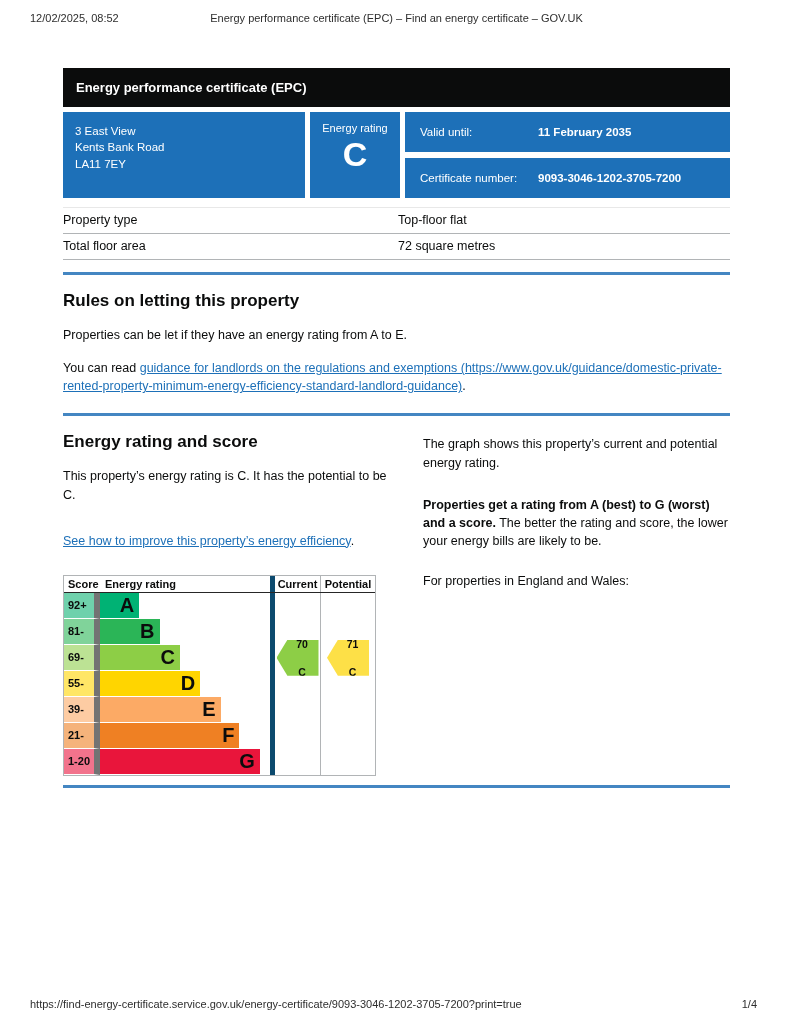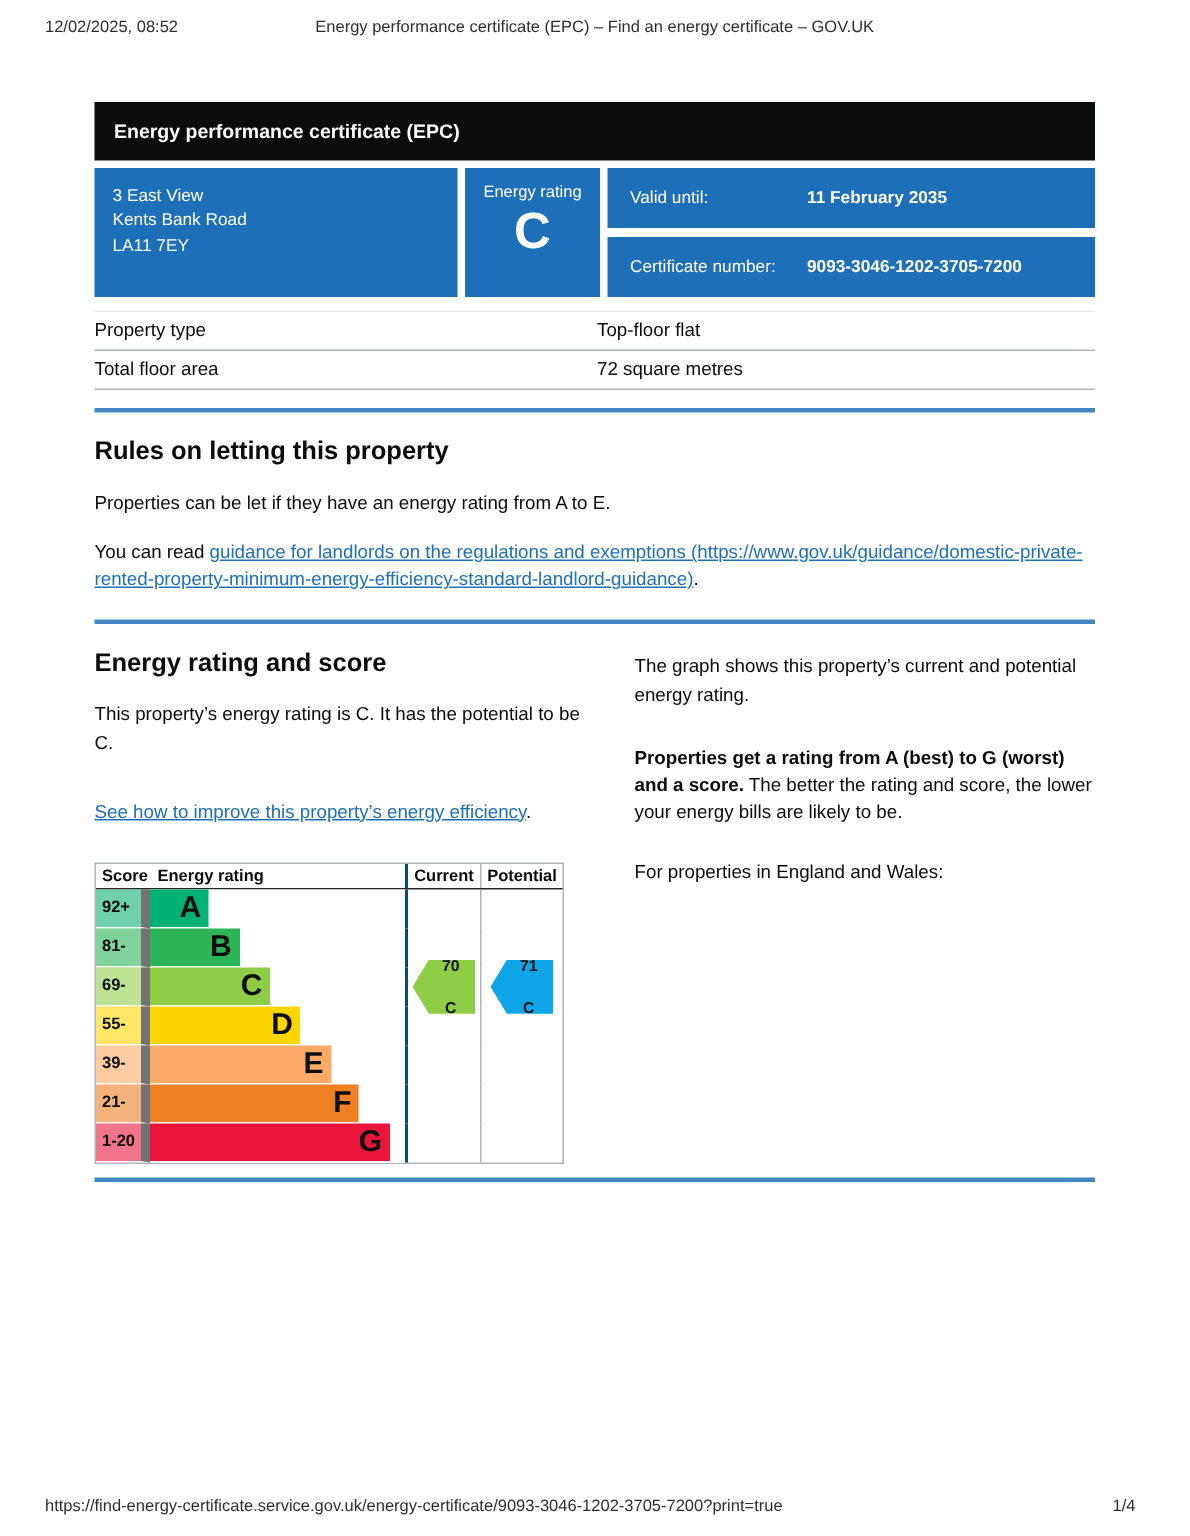--- a/index.html
+++ b/index.html
@@ -60,21 +60,21 @@
   .col-right .p3 { margin-top: 22px; }
   .col-right .p4 { margin-top: 14px; }
 
   
   .epc-chart { width: 313px; margin-top: 25px; border: 1px solid #b1b4b6; font-size: 11px; }
   .chart-row { display: flex; height: 26px; }
   .chart-header-row { height: 17px; border-bottom: 1px solid #262626; font-weight: 700; }
   .cell { height: 100%; }
   .c-score { width: 36px; padding-left: 4px; }
   .c-band  { width: 170px; }
-  .c-cur   { width: 50px; border-left: 2px solid #0c4a6e; }
+  .c-cur   { width: 50px; border-left: 5px solid #0c4a6e; }
   .c-pot   { width: 55px; border-left: 1px solid #b1b4b6; }
   .chart-header-row .cell { line-height: 16px; }
   .chart-header-row .c-band { padding-left: 5px; }
   .chart-header-row .c-cur, .chart-header-row .c-pot { text-align: center; }
   .band-score { font-weight: 700; line-height: 25px; border-right: 6px solid #737373; border-bottom: 1px solid #fff; }
   .band-area { background: #fff; border-bottom: 1px solid #fff; }
   .band-bar { height: 100%; text-align: right; font-weight: 700; font-size: 20px; line-height: 25px; padding-right: 5px; }
   .arrow-cell { display: flex; align-items: center; justify-content: center; }
   .epc-arrow { width: 42px; height: 36px; clip-path: polygon(0 50%, 26% 0, 100% 0, 100% 100%, 26% 100%); display: flex; align-items: center; justify-content: center; padding-left: 9px; font-weight: 700; font-size: 10.5px; gap: 16px; flex-direction: column; }
 </style>
@@ -171,21 +171,21 @@
             <span class="cell c-band band-area">
                 <span class="band-bar" style="background: rgb(141, 206, 70); display: block; width: 47%;">C</span>
               </span>
             <span class="cell c-cur arrow-cell">
               <span class="epc-arrow" id="current-arrow" style="background: rgb(141, 206, 70);">
                   <span>70</span>
                   <span>C</span>
                 </span>
             </span>
             <span class="cell c-pot arrow-cell">
-              <span class="epc-arrow" id="potential-arrow" style="background: #0ea5e9;">
+              <span class="epc-arrow" id="potential-arrow" style="background: #fde047;">
                   <span>71</span>
                   <span>C</span>
                 </span>
             </span>
           </div>
           <div class="chart-row">
             <span class="cell c-score band-score" style="background: rgb(255, 230, 102);">55-68</span>
             <span class="cell c-band band-area">
                 <span class="band-bar" style="background: rgb(255, 213, 0); display: block; width: 59%;">D</span>
               </span>

